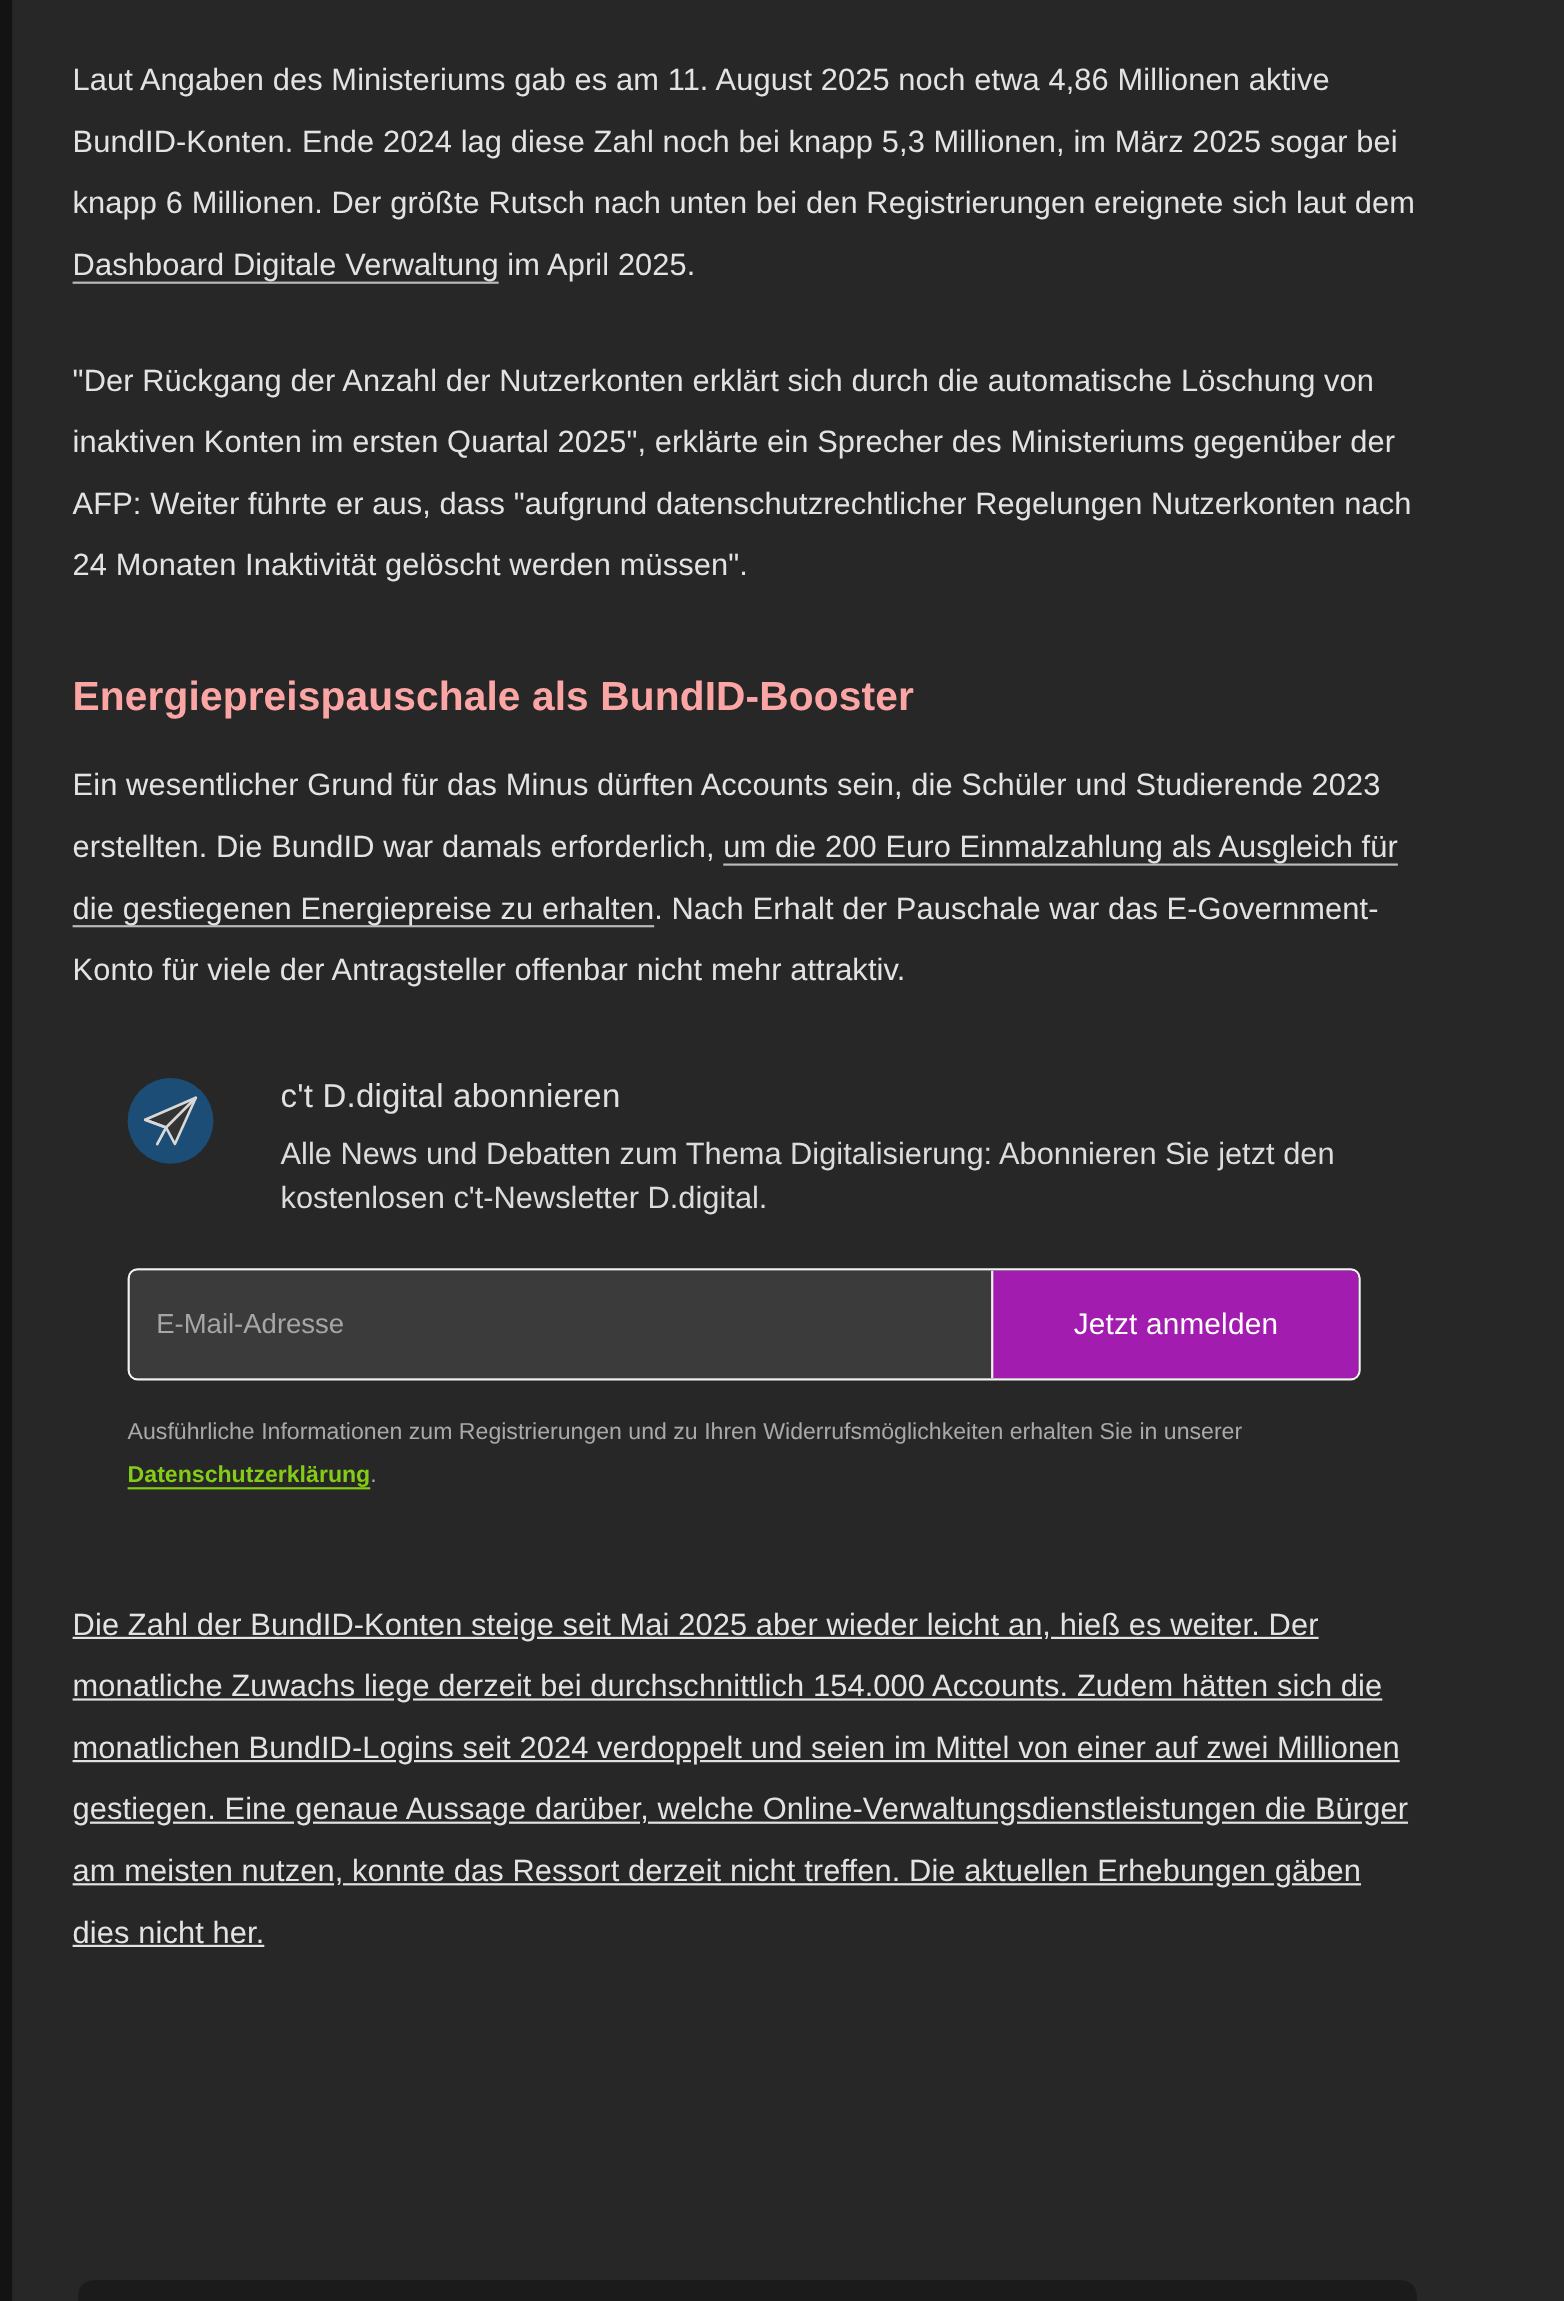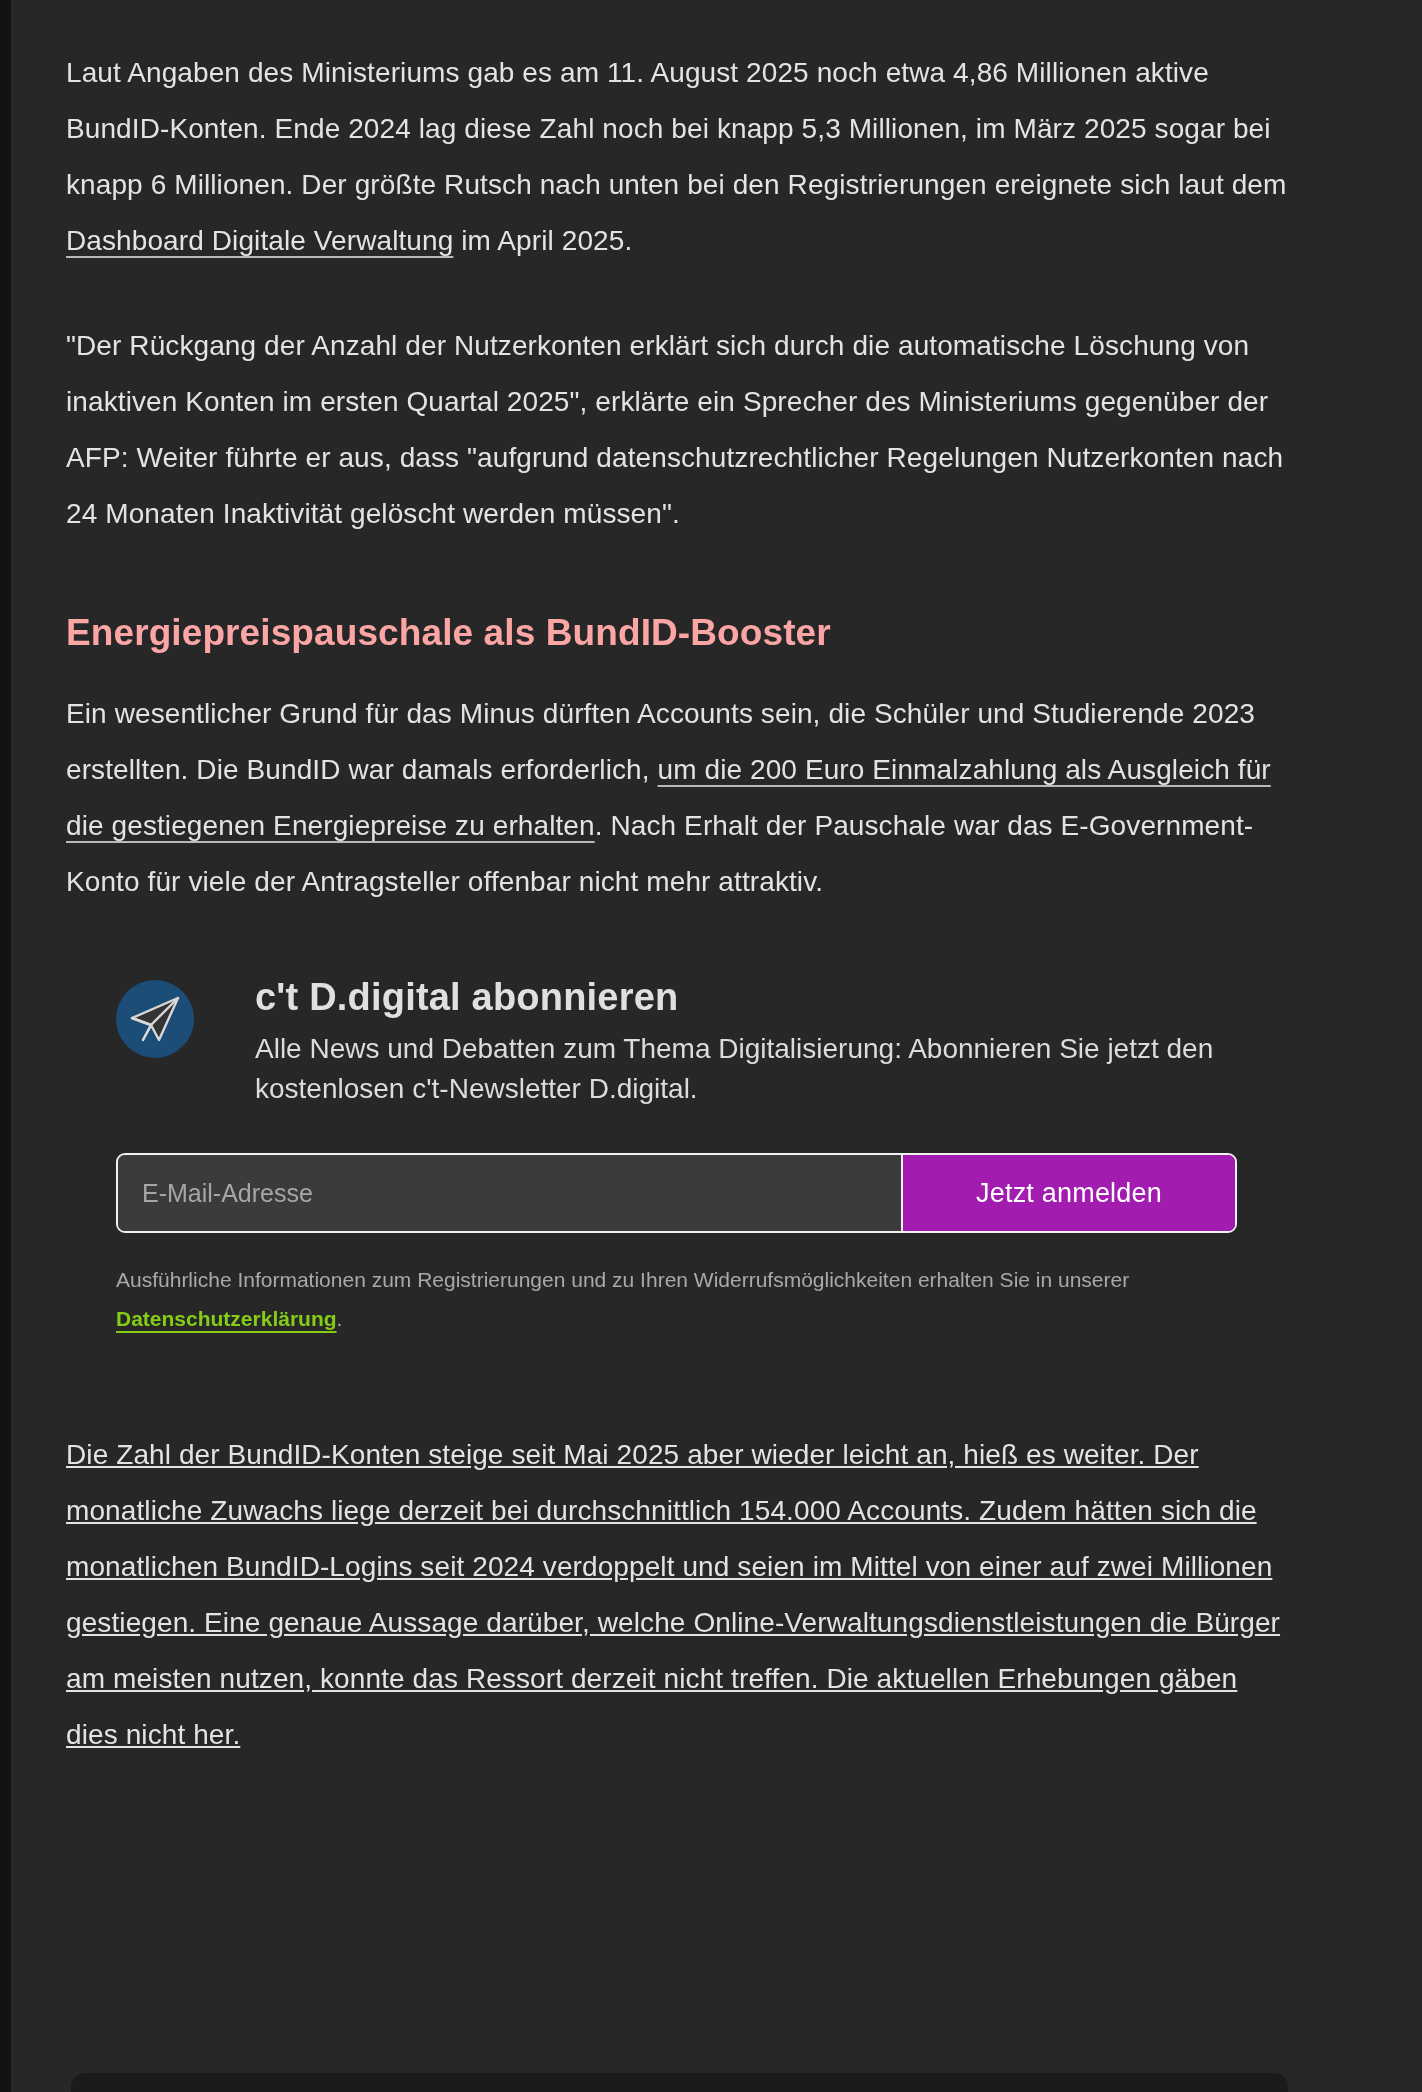--- a/index.html
+++ b/index.html
@@ -99,40 +99,40 @@
   }
   .nl-icon svg { display: block; }
 
   .nl-text {
     margin-left: 61px;
     padding-top: 2px;
   }
 
   .nl-title {
     color: #e0e0e0;
-    font-size: 38px;
-    font-weight: 700;
+    font-size: 30px;
+    font-weight: 400;
     line-height: 38px;
     margin: 0 0 13px 0;
     letter-spacing: 0.2px;
   }
 
   .nl-desc {
     color: #dcdcdc;
     font-size: 28px;
     line-height: 40px;
     margin: 0;
     width: 980px;
   }
 
   .nl-form {
     margin-top: 44px;
     margin-left: 50px;
     width: 1121px;
-    height: 80px;
+    height: 102px;
     border: 2px solid #f2f2f2;
     border-radius: 9px;
     box-sizing: border-box;
     display: flex;
     overflow: hidden;
     background: #3b3b3b;
   }
 
   .nl-input {
     flex: 1 1 auto;

